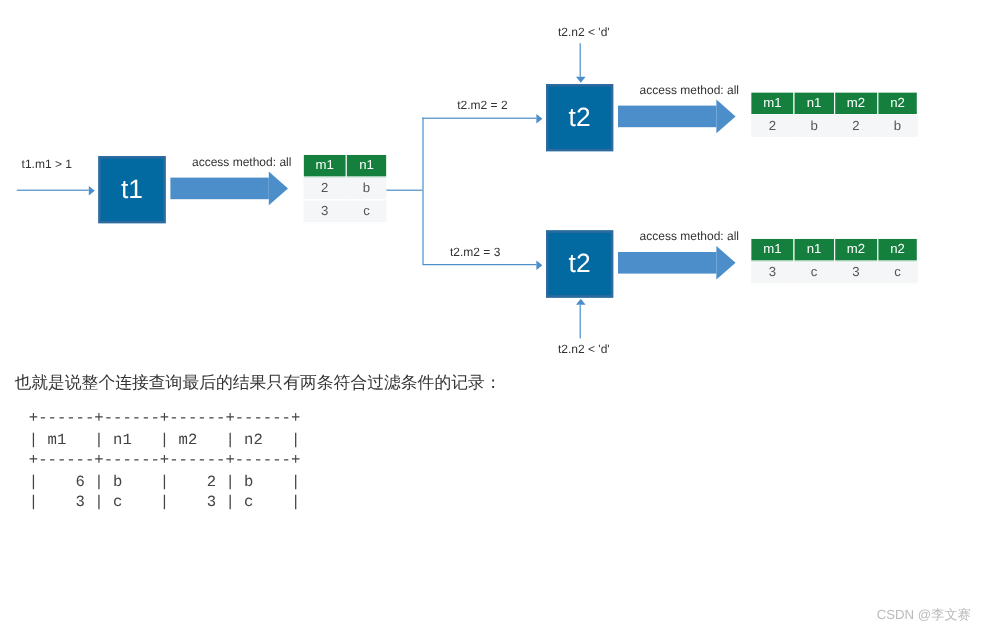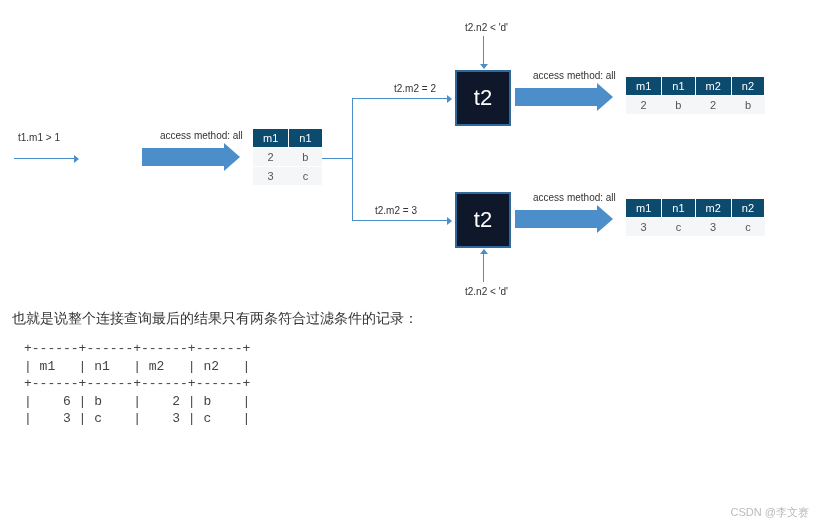--- a/index.html
+++ b/index.html
@@ -9,21 +9,21 @@
     font-family: Arial, "Microsoft YaHei", sans-serif;
     background: #fff;
     width: 823px;
     height: 524px;
     position: relative;
     overflow: hidden;
   }
   .diagram { position: relative; height: 310px; }
   .node-box {
     position: absolute;
-    background: #0f172a;
+    background: #0369a1;
     border: 2px solid #2e6a9e;
     color: #fff;
     font-size: 22px;
     font-weight: 400;
     display: flex;
     align-items: center;
     justify-content: center;
     width: 56px;
     height: 56px;
   }
@@ -32,21 +32,21 @@
     font-size: 10px;
     color: #333;
     white-space: nowrap;
   }
   .tbl {
     position: absolute;
     border-collapse: collapse;
     font-size: 11px;
   }
   .tbl th {
-    background: #0c4a6e;
+    background: #15803d;
     color: #fff;
     font-weight: 400;
     border: 1px solid #fff;
     padding: 3px 10px;
     text-align: center;
   }
   .tbl td {
     background: #f5f6f8;
     color: #555;
     padding: 3px 10px;
@@ -123,20 +123,23 @@
   }
 </style>
 </head>
 <body>
 
 <div class="diagram">
 
   <div class="lbl" style="left:18px; top:132px;">t1.m1 &gt; 1</div>
   <div class="thin-line thin-arrow-r" style="left:14px; top:158px; width:60px; height:1px;"></div>
 
+  <div class="node-box" style="left:82px; top:130px;">
+      <span>t1</span>
+    </div>
 
   <div class="lbl" style="left:160px; top:130px;">access method: all</div>
   <div class="arrow-big" style="left:142px; top:148px; width:82px; height:18px;"></div>
 
   <table class="tbl" style="left:252px; top:128px;">
     <tbody>
         <tr>
           <th>m1</th>
           <th>n1</th>
         </tr>
@@ -151,21 +154,21 @@
   </tbody>
     </table>
 
   <div class="thin-line" style="left:322px; top:158px; width:30px; height:1px;"></div>
 
   <div class="thin-line" style="left:352px; top:98px; width:1px; height:60px;"></div>
 
   <div class="thin-line" style="left:352px; top:158px; width:1px; height:62px;"></div>
 
   <div class="thin-line thin-arrow-r" style="left:352px; top:98px; width:95px; height:1px;"></div>
-  <div class="lbl" style="left:394px; top:83px;">t2.m2 = 2</div>
+  <div class="lbl" style="left:381px; top:83px;">t2.m2 = 2</div>
 
   <div class="thin-line thin-arrow-r" style="left:352px; top:220px; width:95px; height:1px;"></div>
   <div class="lbl" style="left:375px; top:205px;">t2.m2 = 3</div>
 
   <div class="lbl" style="left:465px; top:22px;">t2.n2 &lt; 'd'</div>
   <div class="thin-line thin-arrow-d" style="left:483px; top:36px; width:1px; height:28px;"></div>
   <div class="node-box" style="left:455px; top:70px;">
       <span>t2</span>
     </div>
   <div class="lbl" style="left:533px; top:70px;">access method: all</div>

